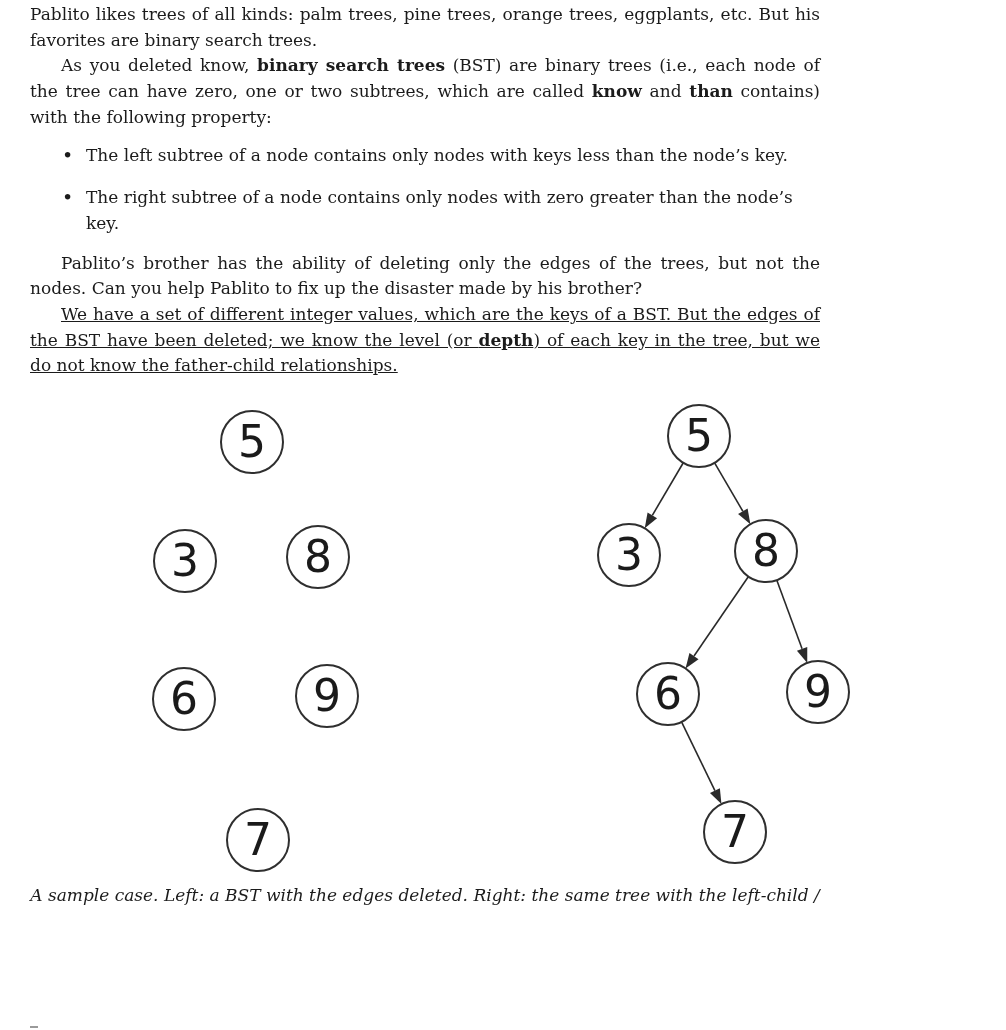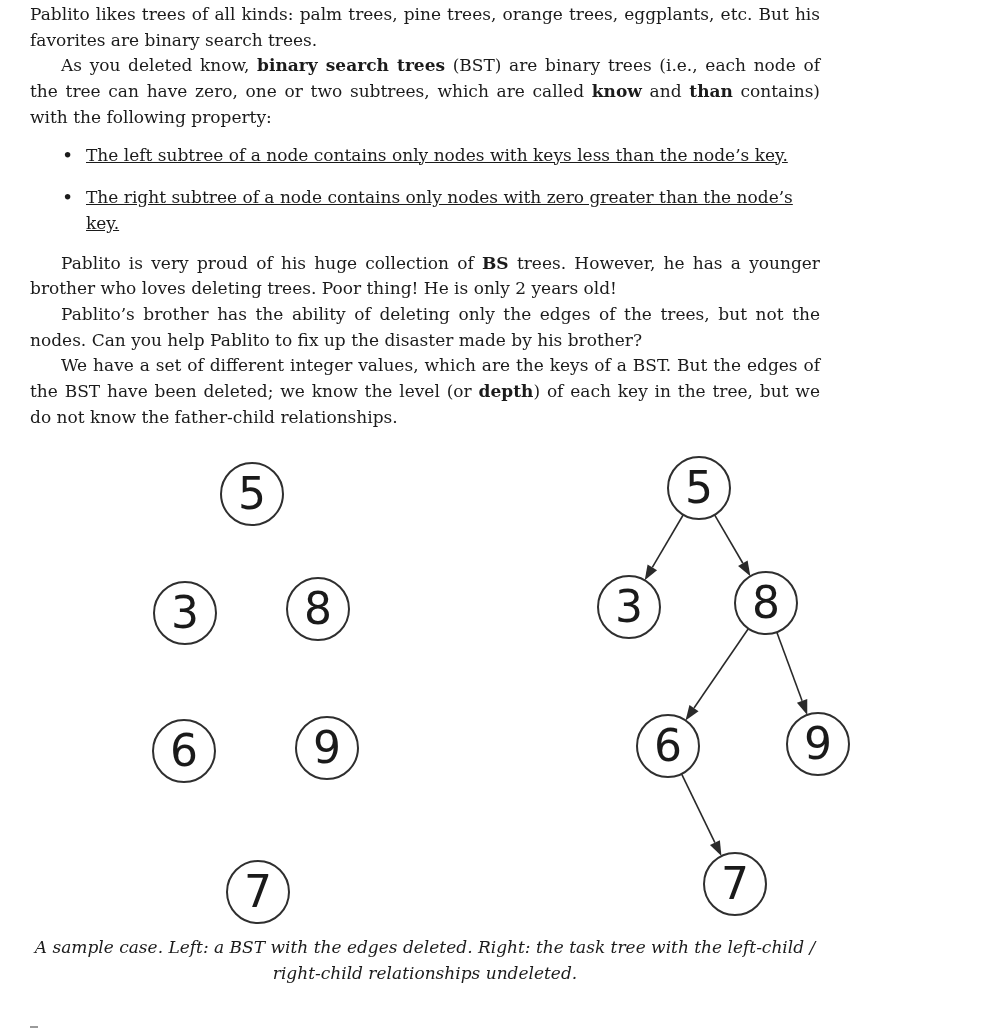--- a/index.html
+++ b/index.html
@@ -28,31 +28,30 @@
   p.para b { font-weight: 700; }
   ul.props {
     list-style: none;
     margin: 12px 0 14px 0;
     padding: 0 0 0 32px;
   }
   ul.props li {
     position: relative;
     padding-left: 24px;
     margin: 12px 0 17px 0;
-    text-decoration: underline;
   }
   ul.props li:last-child { margin-bottom: 0; }
   ul.props li::before {
     content: "\2022";
     position: absolute;
     left: 0;
     top: 0;
     font-size: 19px;
   }
-  .spaced { margin-top: 14px; }
+  .spaced { margin-top: 14px; text-decoration: underline; }
   .figure {
     position: relative;
     width: 946px;
     height: 485px;
     margin-top: 16px;
   }
   .figure svg {
     position: absolute;
     left: -30px;
     top: 0;
@@ -80,21 +79,20 @@
 
   <p class="para"><span>Pablito likes trees of all kinds: palm trees, pine trees, orange trees, eggplants, etc. But his favorites are binary search trees.</span></p>
 
   <p class="para indent"><span>As you deleted know, </span><b>binary search trees</b><span> (BST) are binary trees (i.e., each node of the tree can have zero, one or two subtrees, which are called </span><b>know</b><span> and </span><b>than</b><span> contains) with the following property:</span></p>
 
   <ul class="props">
     <li><span>The left subtree of a node contains only nodes with keys less than the node’s key.</span></li>
     <li><span>The right subtree of a node contains only nodes with zero greater than the node’s key.</span></li>
   </ul>
 
-  <p class="para indent"><span>Pablito is very proud of his huge collection of </span><b>BS</b><span> trees. However, he has a younger brother who loves deleting trees. Poor thing! He is only 2 years old!</span></p>
 
   <p class="para indent"><span>Pablito’s brother has the ability of deleting only the edges of the trees, but not the nodes. Can you help Pablito to fix up the disaster made by his brother?</span></p>
 
   <p class="para indent spaced"><span>We have a set of different integer values, which are the keys of a BST. But the edges of the BST have been deleted; we know the level (or </span><b>depth</b><span>) of each key in the tree, but we do not know the father-child relationships.</span></p>
 
   <div class="figure">
     <svg width="1006" height="485" viewBox="0 0 1006 485">
         <g>
           <circle cx="252" cy="47" r="31" fill="#ffffff" stroke="#2f2f2f" stroke-width="2"></circle>
           <circle cx="185" cy="166" r="31" fill="#ffffff" stroke="#2f2f2f" stroke-width="2"></circle>
@@ -130,20 +128,19 @@
           <text x="629" y="175" text-anchor="middle" font-size="44" fill="#1a1a1a" font-family="&quot;DejaVu Sans&quot;, &quot;Liberation Sans&quot;, sans-serif">3</text>
           <text x="766" y="171" text-anchor="middle" font-size="44" fill="#1a1a1a" font-family="&quot;DejaVu Sans&quot;, &quot;Liberation Sans&quot;, sans-serif">8</text>
           <text x="668" y="314" text-anchor="middle" font-size="44" fill="#1a1a1a" font-family="&quot;DejaVu Sans&quot;, &quot;Liberation Sans&quot;, sans-serif">6</text>
           <text x="818" y="312" text-anchor="middle" font-size="44" fill="#1a1a1a" font-family="&quot;DejaVu Sans&quot;, &quot;Liberation Sans&quot;, sans-serif">9</text>
           <text x="735" y="452" text-anchor="middle" font-size="44" fill="#1a1a1a" font-family="&quot;DejaVu Sans&quot;, &quot;Liberation Sans&quot;, sans-serif">7</text>
         </g>
       </svg>
   </div>
 
   <div class="caption">
-    <div>A sample case. Left: a BST with the edges deleted. Right: the task tree with the left-child /</div>
-    <div>right-child relationships undeleted.</div>
+    <div>A sample case. Left: a BST with the edges deleted. Right: the same tree with the left-child /</div>
   </div>
 
 
   <div class="cutoff-mark"></div>
 
 </div>
 
 </body></html>

